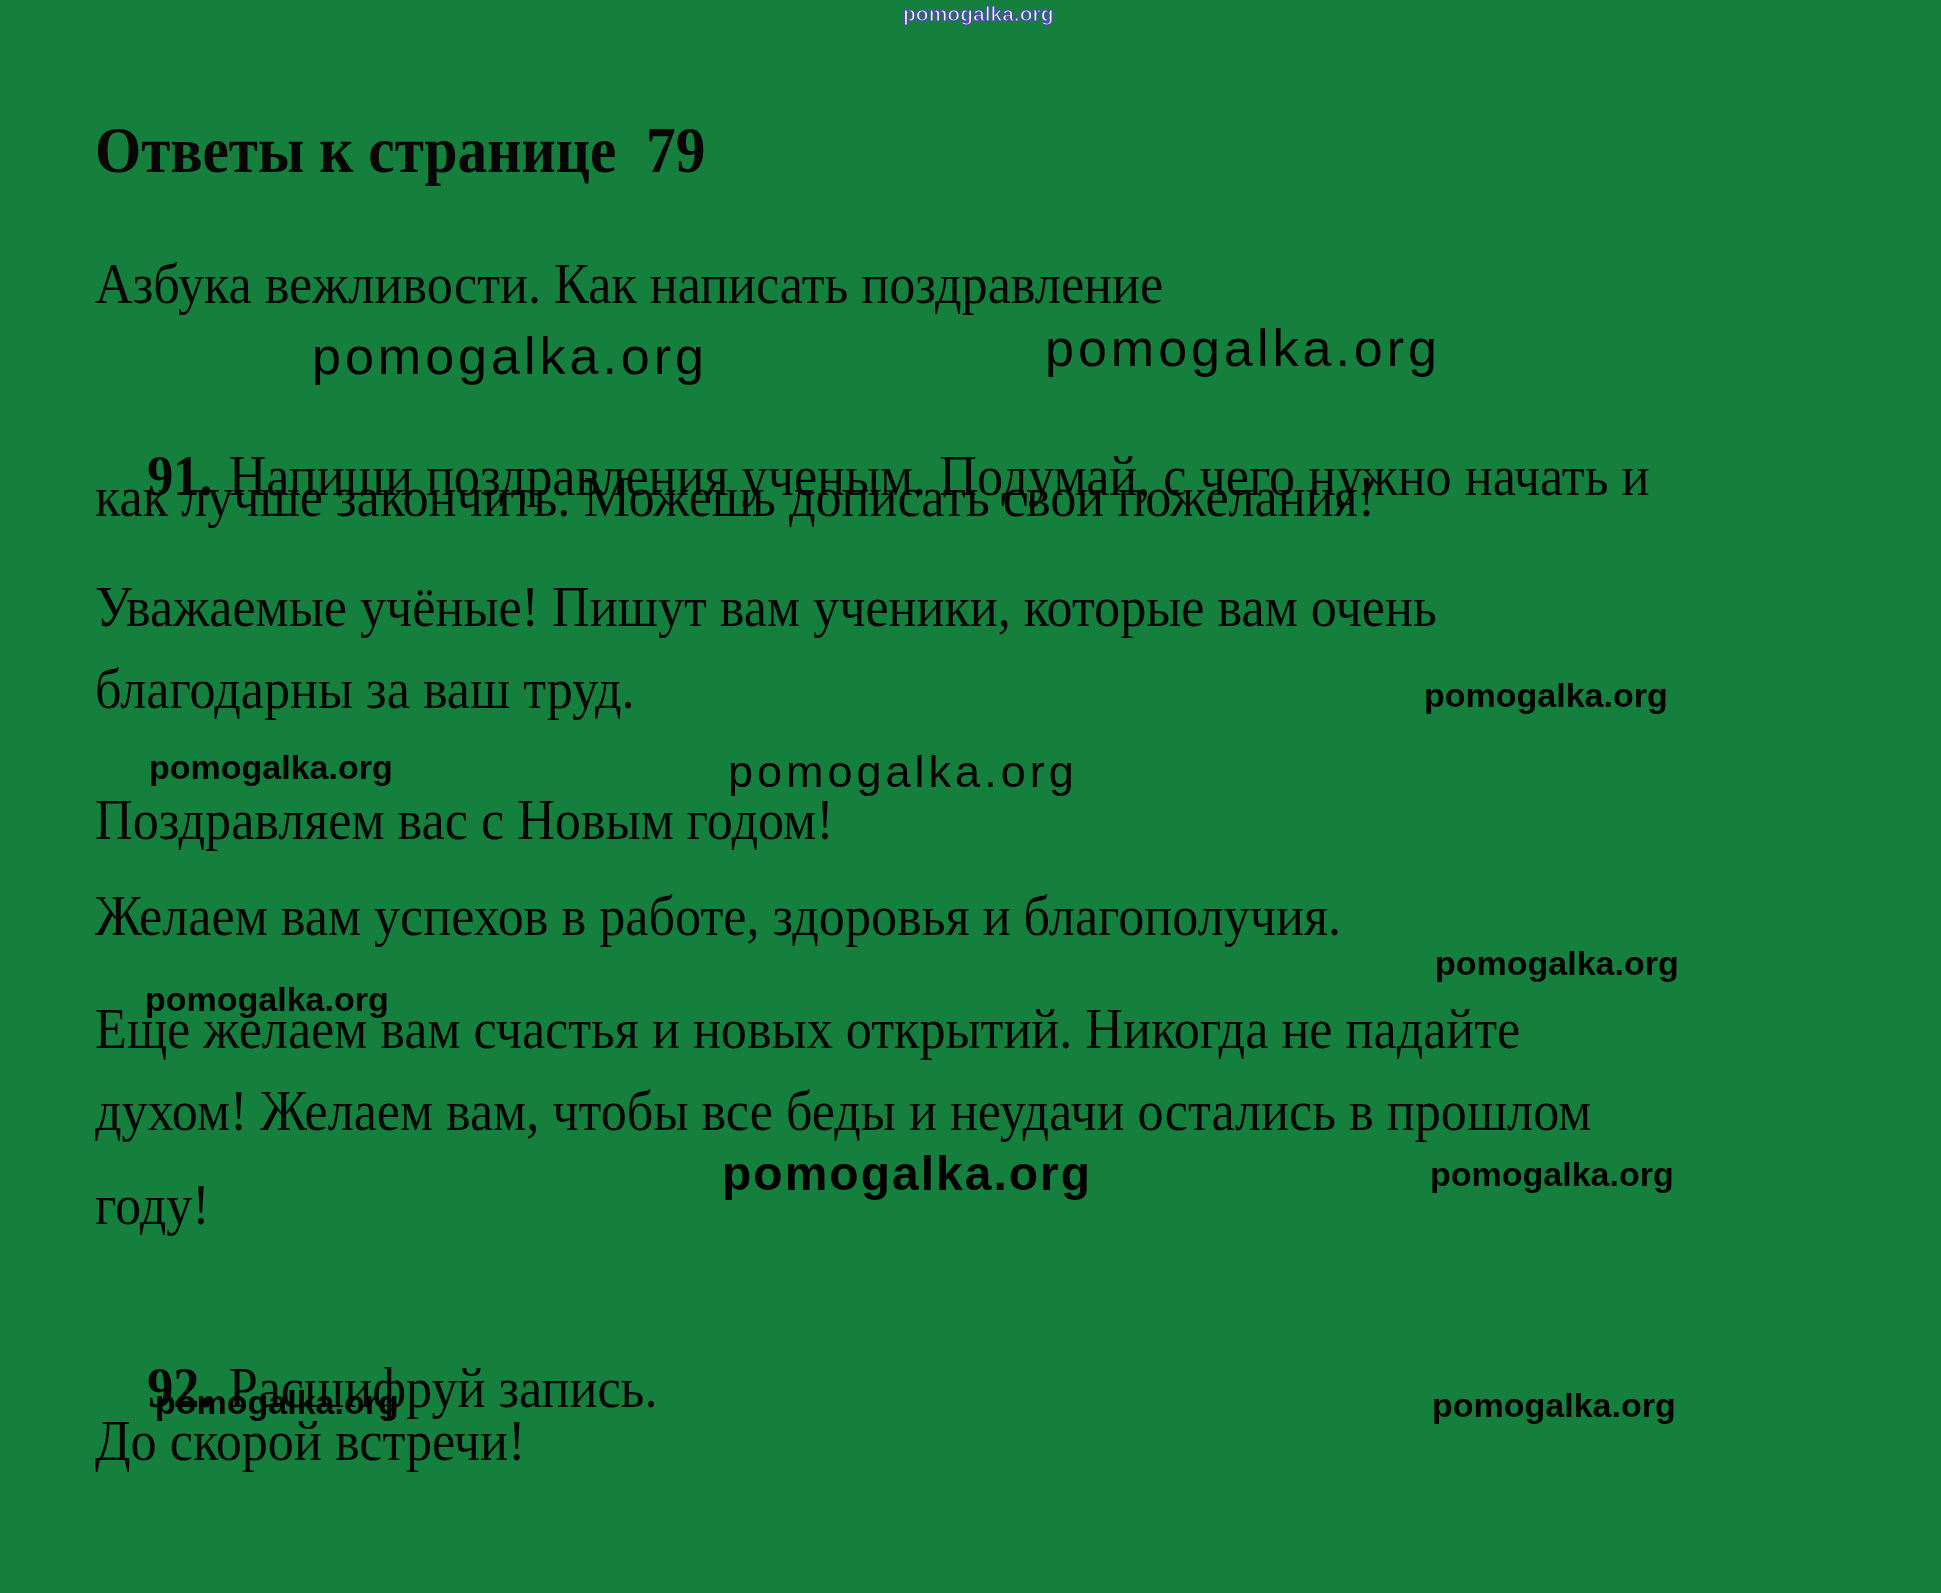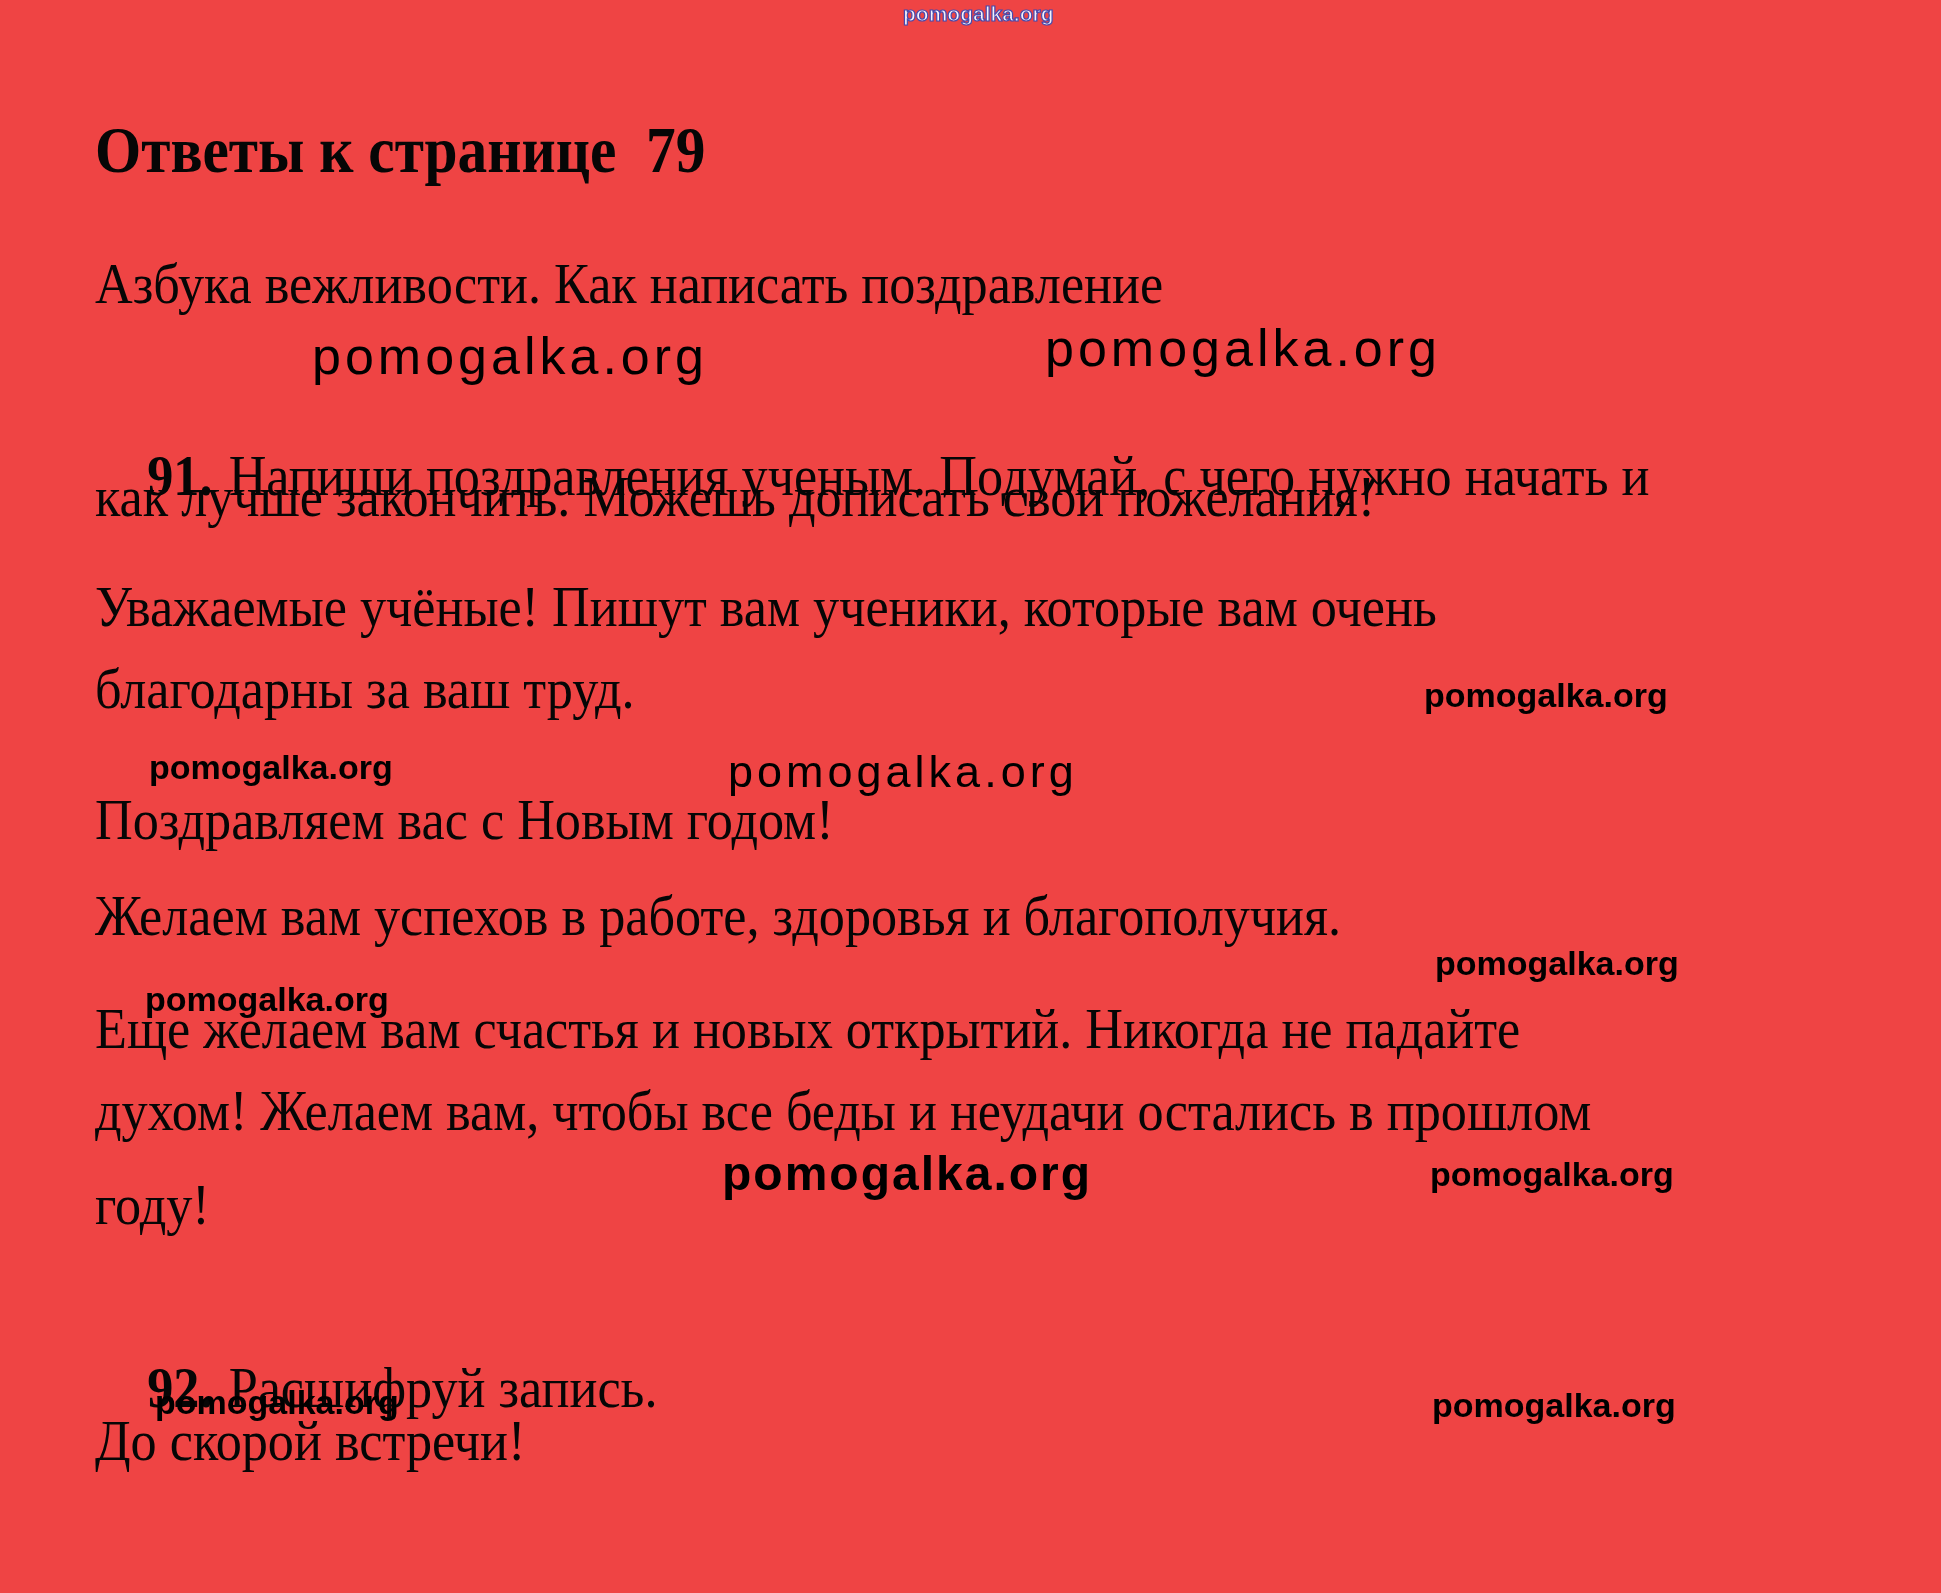--- a/index.html
+++ b/index.html
@@ -1,19 +1,19 @@
 <!DOCTYPE html>
 <html><head>
 <meta charset="utf-8">
 <style>
   html,body{margin:0;padding:0;background:#ffffff;}
   .page{
     position:relative;
     width:1941px;height:1593px;
-    background:#ef4444;
+    background:#15803d;
     overflow:hidden;
     font-family:"Liberation Serif", serif;
   }
   
   .t{
     position:absolute;
     font-family:"Liberation Serif", serif;
     font-size:58px;
     line-height:64px;
     color:#060606;

